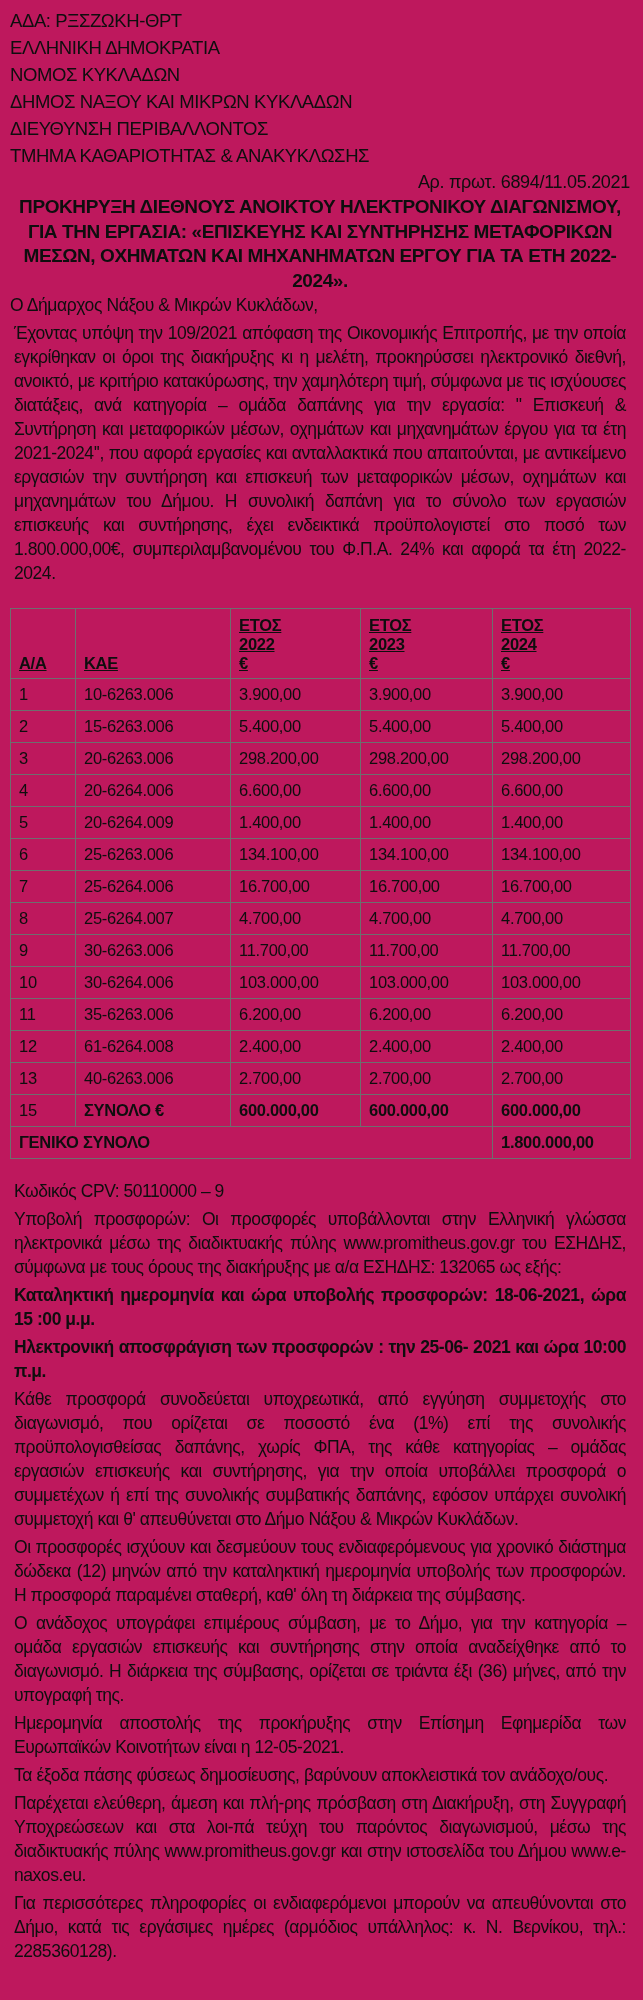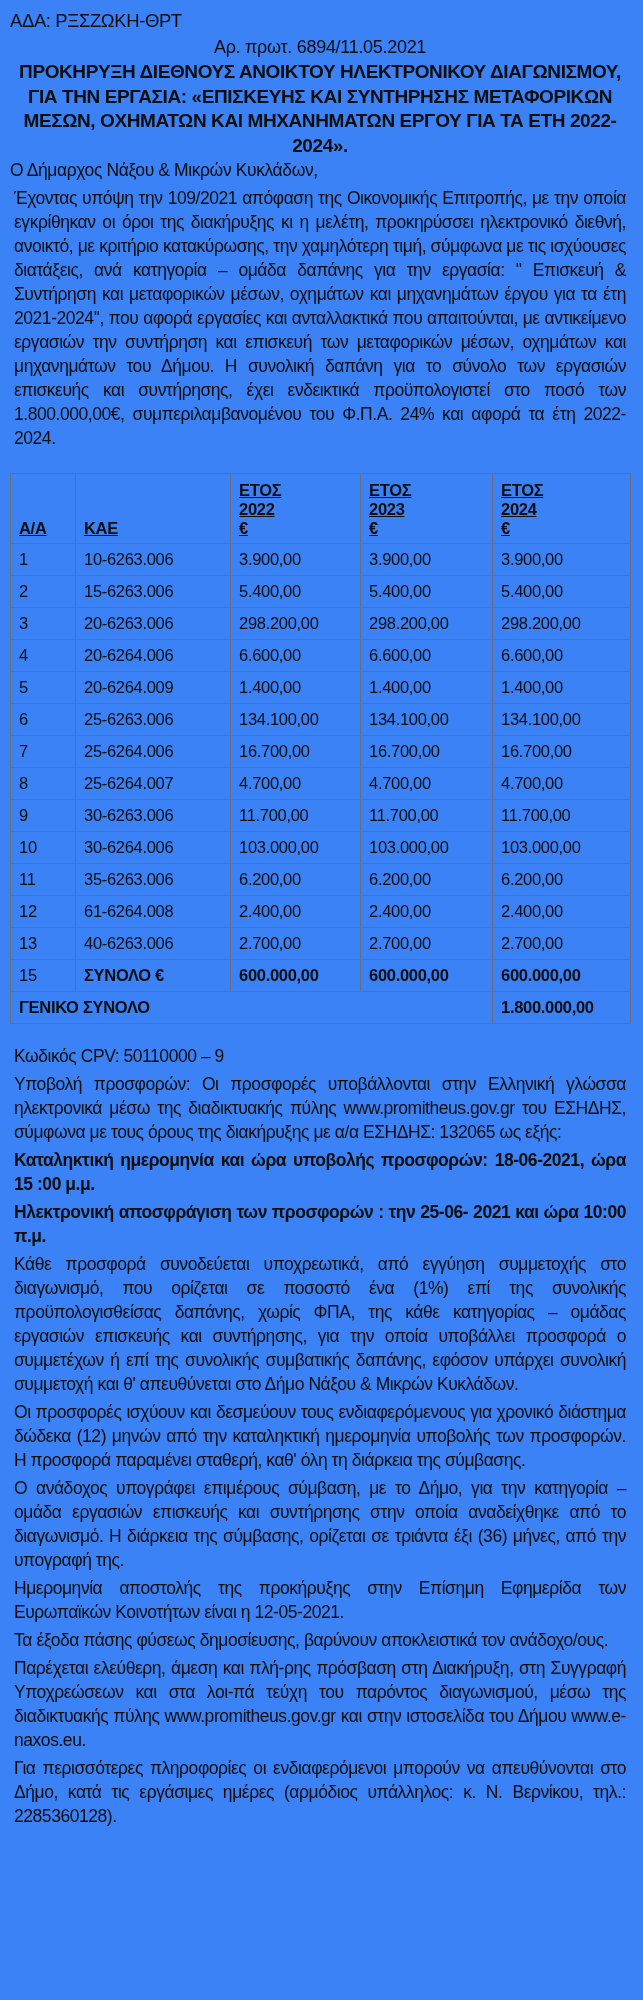--- a/index.html
+++ b/index.html
@@ -1,30 +1,30 @@
 <!DOCTYPE html>
 <html lang="el"><head>
 <meta charset="utf-8">
 <style>
   html, body { margin: 0; padding: 0; background: #ffffff; }
   .page {
     position: relative;
     width: 643px;
     height: 2000px;
     box-sizing: border-box;
-    background: #3b82f6;
+    background: #be185d;
     color: #0e0e0e;
     font-family: "Liberation Sans", sans-serif;
     padding: 7px 13px 8px 10px;
     overflow: hidden;
     -webkit-font-smoothing: antialiased;
   }
   .org-block { font-size: 18.5px; line-height: 27px; letter-spacing: -0.4px; }
   .org-block div { white-space: nowrap; }
-  .protocol { text-align: center; font-size: 18px; line-height: 25px; letter-spacing: -0.3px; margin-top: 1px; }
+  .protocol { text-align: right; font-size: 18px; line-height: 25px; letter-spacing: -0.3px; margin-top: 1px; }
   .doc-title {
     margin: 0; font-size: 19px; font-weight: bold; text-align: center;
     line-height: 24.5px; letter-spacing: -0.4px;
   }
   .mayor-line { margin: 0; font-size: 17.5px; line-height: 24px; letter-spacing: -0.4px; }
   .body-p {
     margin: 4px; font-size: 17.5px; line-height: 24px; letter-spacing: -0.45px;
     text-align: justify; text-justify: inter-word;
   }
   .bold { font-weight: bold; }
@@ -46,20 +46,27 @@
   table.budget td { height: 27px; vertical-align: middle; }
   td.grand-label { text-align: center; }
 </style>
 </head>
 <body>
 
 <div class="page">
 
   <div class="org-block">
     <div>ΑΔΑ: ΡΞΣΖΩΚΗ-ΘΡΤ</div>
+    <div>
+        <div>ΕΛΛΗΝΙΚΗ ΔΗΜΟΚΡΑΤΙΑ</div>
+        <div>ΝΟΜΟΣ ΚΥΚΛΑΔΩΝ</div>
+        <div>ΔΗΜΟΣ ΝΑΞΟΥ ΚΑΙ ΜΙΚΡΩΝ ΚΥΚΛΑΔΩΝ</div>
+        <div>ΔΙΕΥΘΥΝΣΗ ΠΕΡΙΒΑΛΛΟΝΤΟΣ</div>
+        <div>ΤΜΗΜΑ ΚΑΘΑΡΙΟΤΗΤΑΣ &amp; ΑΝΑΚΥΚΛΩΣΗΣ</div>
+      </div>
   </div>
 
   <div class="protocol">Αρ. πρωτ. 6894/11.05.2021</div>
 
   <h1 class="doc-title">ΠΡΟΚΗΡΥΞΗ ΔΙΕΘΝΟΥΣ ΑΝΟΙΚΤΟΥ ΗΛΕΚΤΡΟΝΙΚΟΥ ΔΙΑΓΩΝΙΣΜΟΥ, ΓΙΑ ΤΗΝ ΕΡΓΑΣΙΑ: «ΕΠΙΣΚΕΥΗΣ ΚΑΙ ΣΥΝΤΗΡΗΣΗΣ ΜΕΤΑΦΟΡΙΚΩΝ ΜΕΣΩΝ, ΟΧΗΜΑΤΩΝ ΚΑΙ ΜΗΧΑΝΗΜΑΤΩΝ ΕΡΓΟΥ ΓΙΑ ΤΑ ΕΤΗ 2022-2024».</h1>
 
   <p class="mayor-line">Ο Δήμαρχος Νάξου &amp; Μικρών Κυκλάδων,</p>
   <p class="body-p">Έχοντας υπόψη την 109/2021 απόφαση της Οικονομικής Επιτροπής, με την οποία εγκρίθηκαν οι όροι της διακήρυξης κι η μελέτη, προκηρύσσει ηλεκτρονικό διεθνή, ανοικτό, με κριτήριο κατακύρωσης, την χαμηλότερη τιμή, σύμφωνα με τις ισχύουσες διατάξεις, ανά κατηγορία – ομάδα δαπάνης για την εργασία: " Επισκευή &amp; Συντήρηση και μεταφορικών μέσων, οχημάτων και μηχανημάτων έργου για τα έτη 2021-2024'', που αφορά εργασίες και ανταλλακτικά που απαιτούνται, με αντικείμενο εργασιών την συντήρηση και επισκευή των μεταφορικών μέσων, οχημάτων και μηχανημάτων του Δήμου. Η συνολική δαπάνη για το σύνολο των εργασιών επισκευής και συντήρησης, έχει ενδεικτικά προϋπολογιστεί στο ποσό των 1.800.000,00€, συμπεριλαμβανομένου του Φ.Π.Α. 24% και αφορά τα έτη 2022-2024.</p>
 
   <table class="budget">

